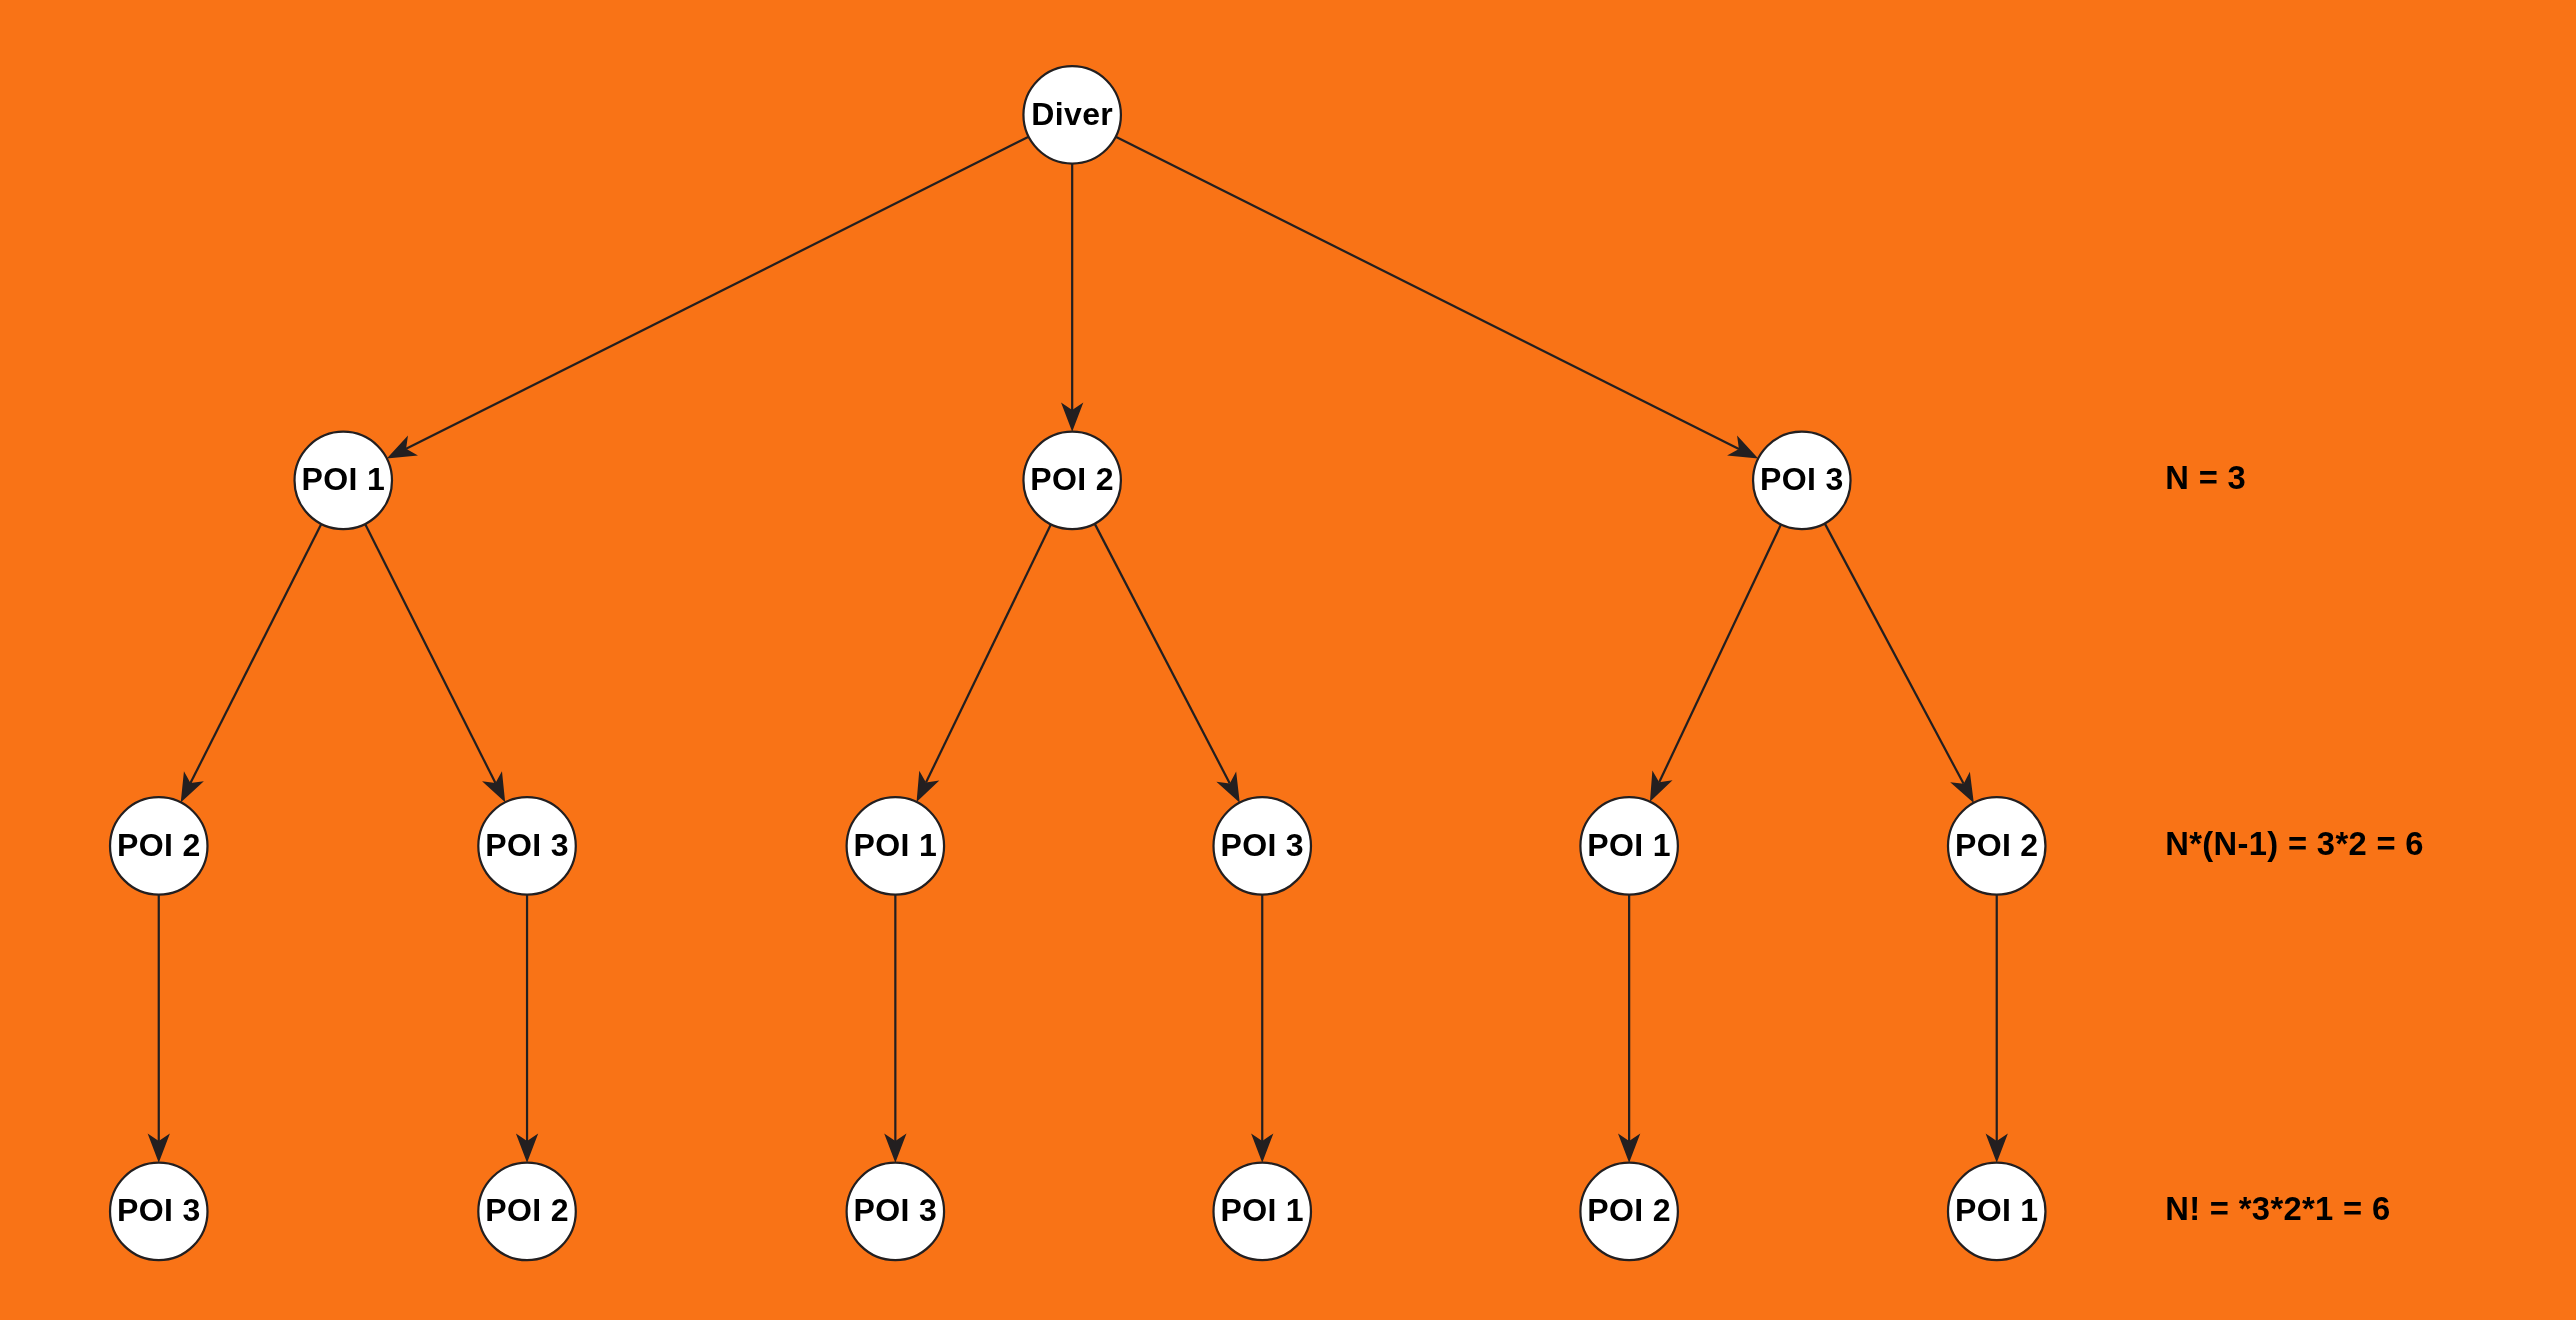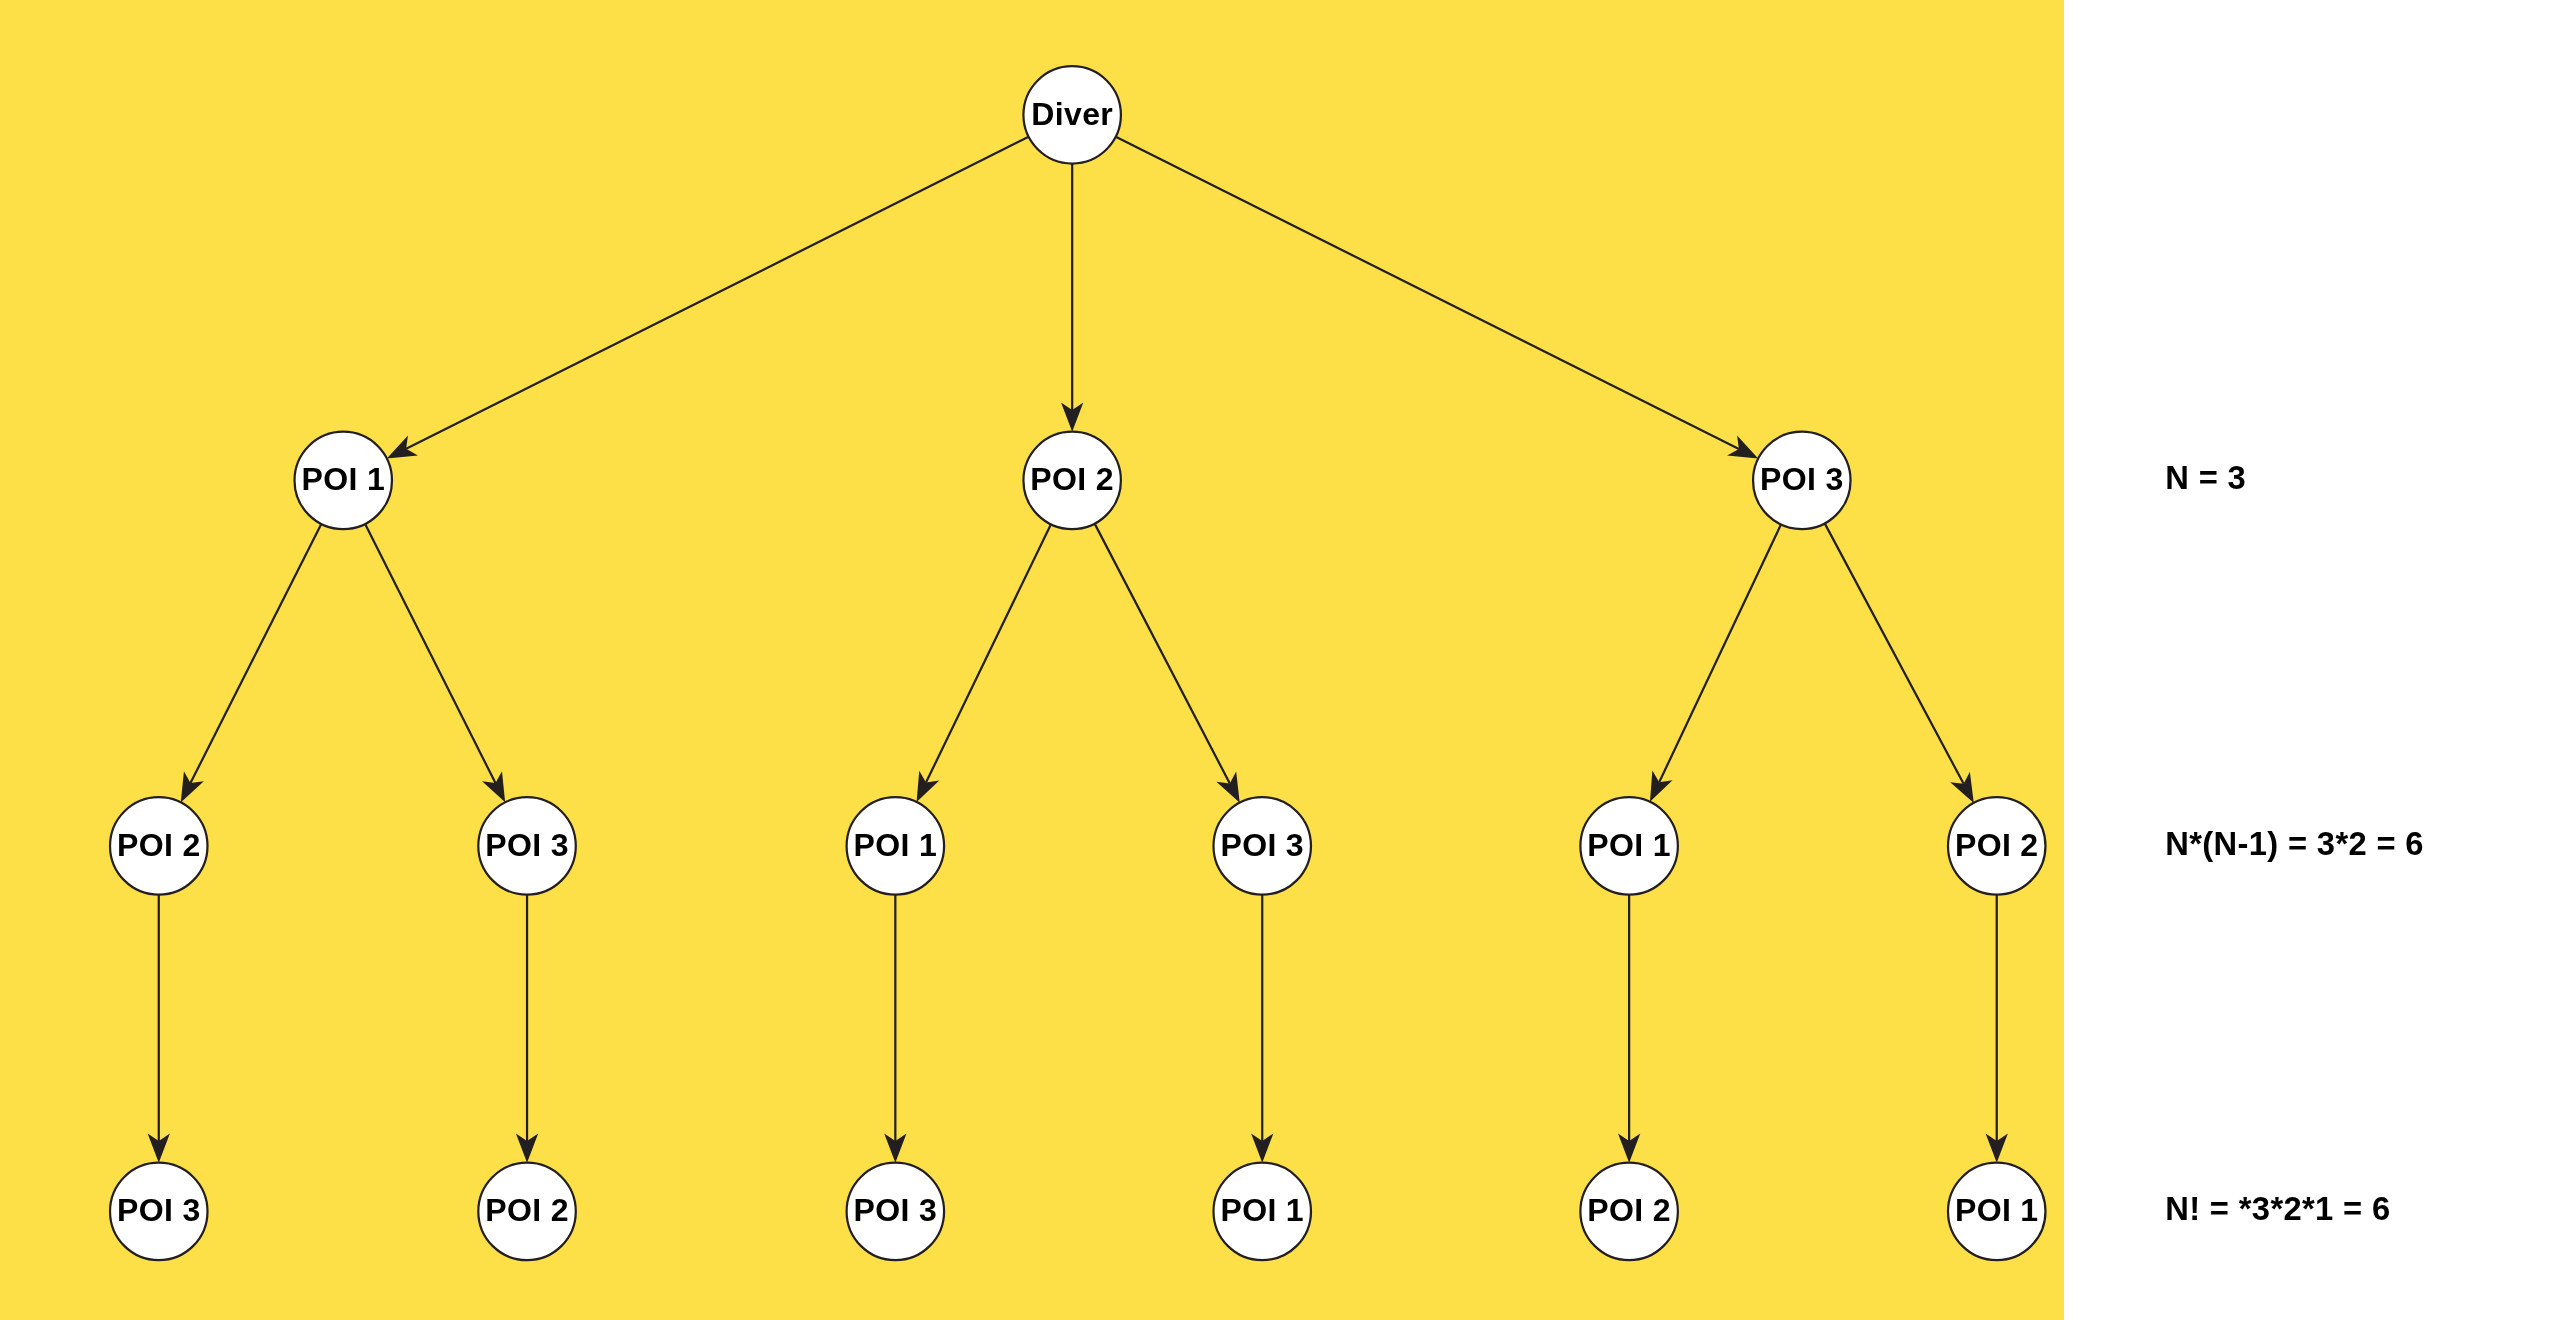--- a/index.html
+++ b/index.html
@@ -9,23 +9,23 @@
     background: #ffffff;
   }
   body {
     width: 2576px;
     height: 1320px;
     font-family: "Liberation Sans", sans-serif;
     overflow: hidden;
   }
   #diagram-root {
     position: relative;
-    width: 2064px;
+    width: 2576px;
     height: 1320px;
-    background: #fde047;
+    background: #f97316;
   }
   svg#tree-canvas {
     display: block;
     width: 2576px;
     height: 1320px;
   }
   .node-circle {
     fill: #ffffff;
     stroke: #231f20;
     stroke-width: 3.2;

